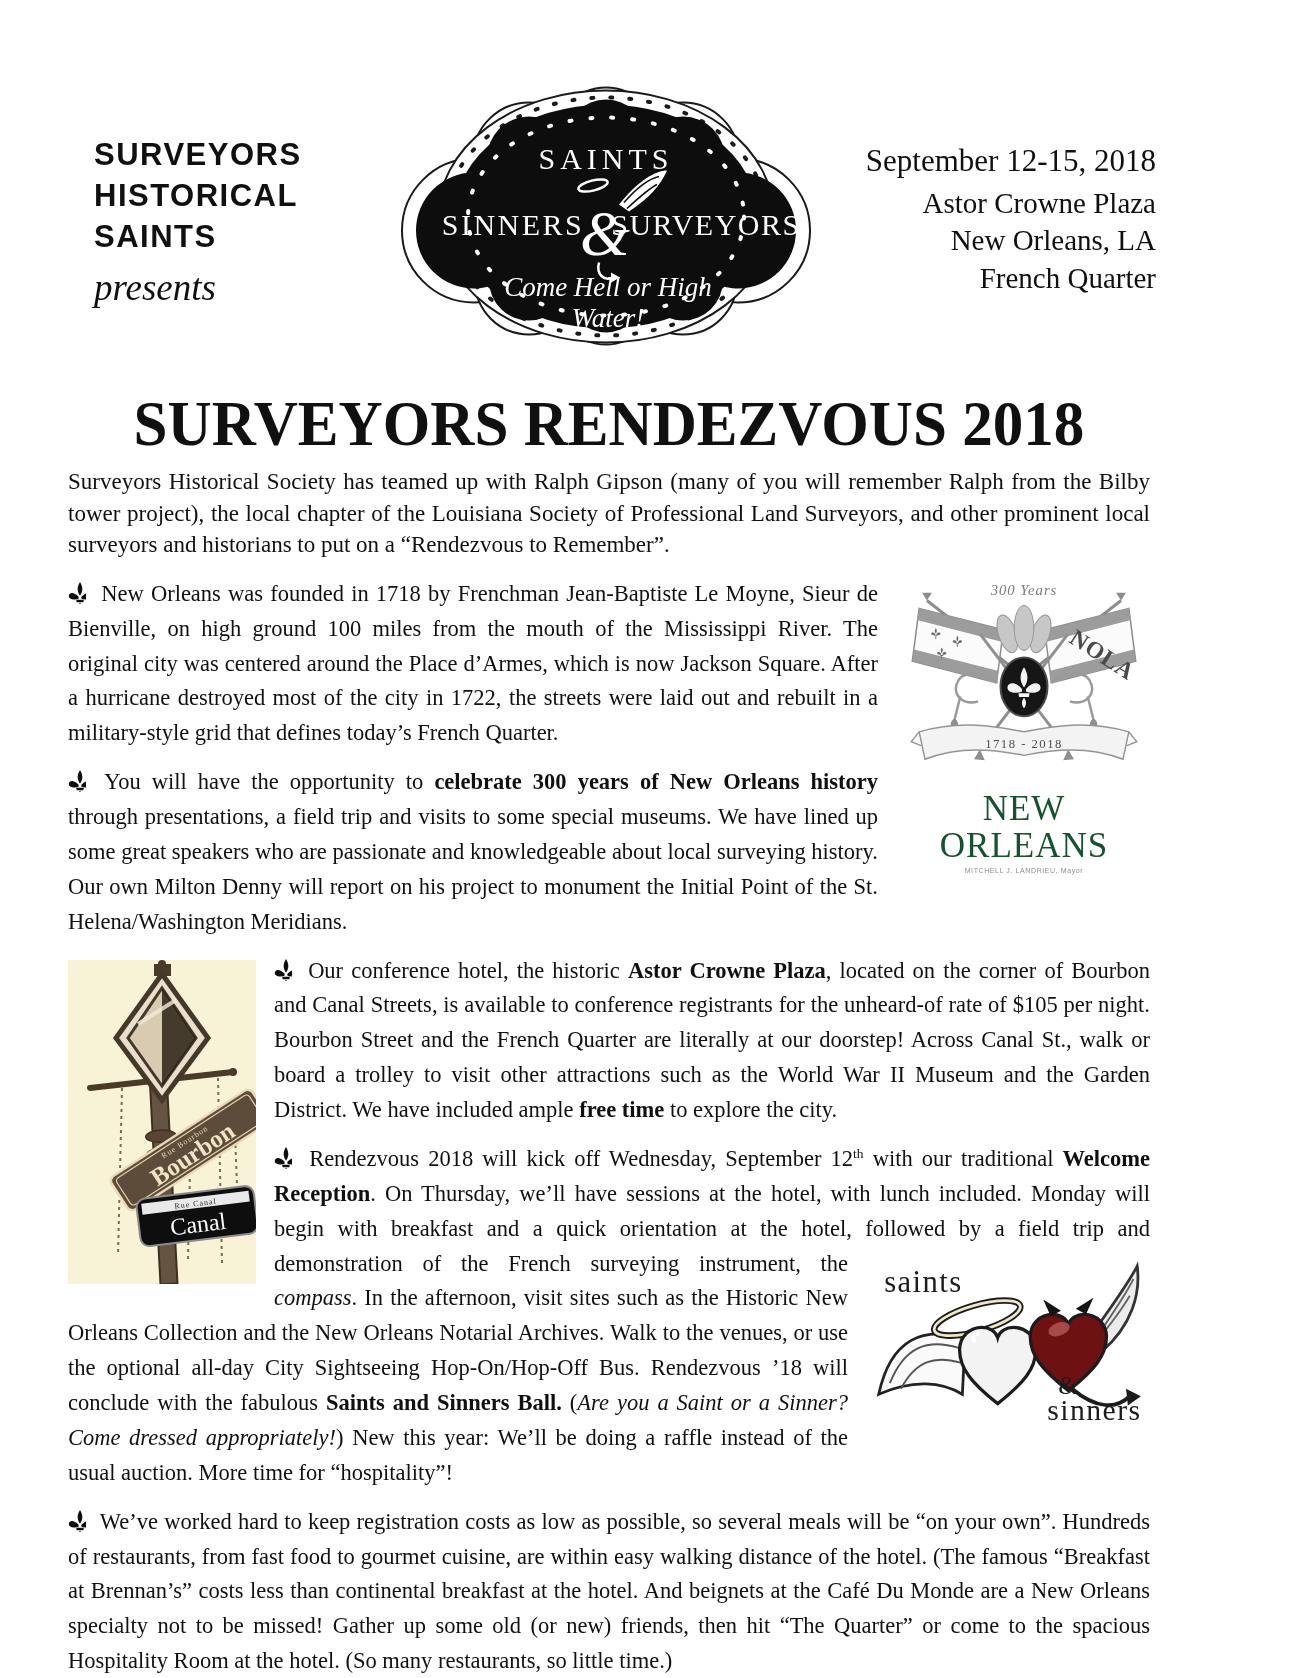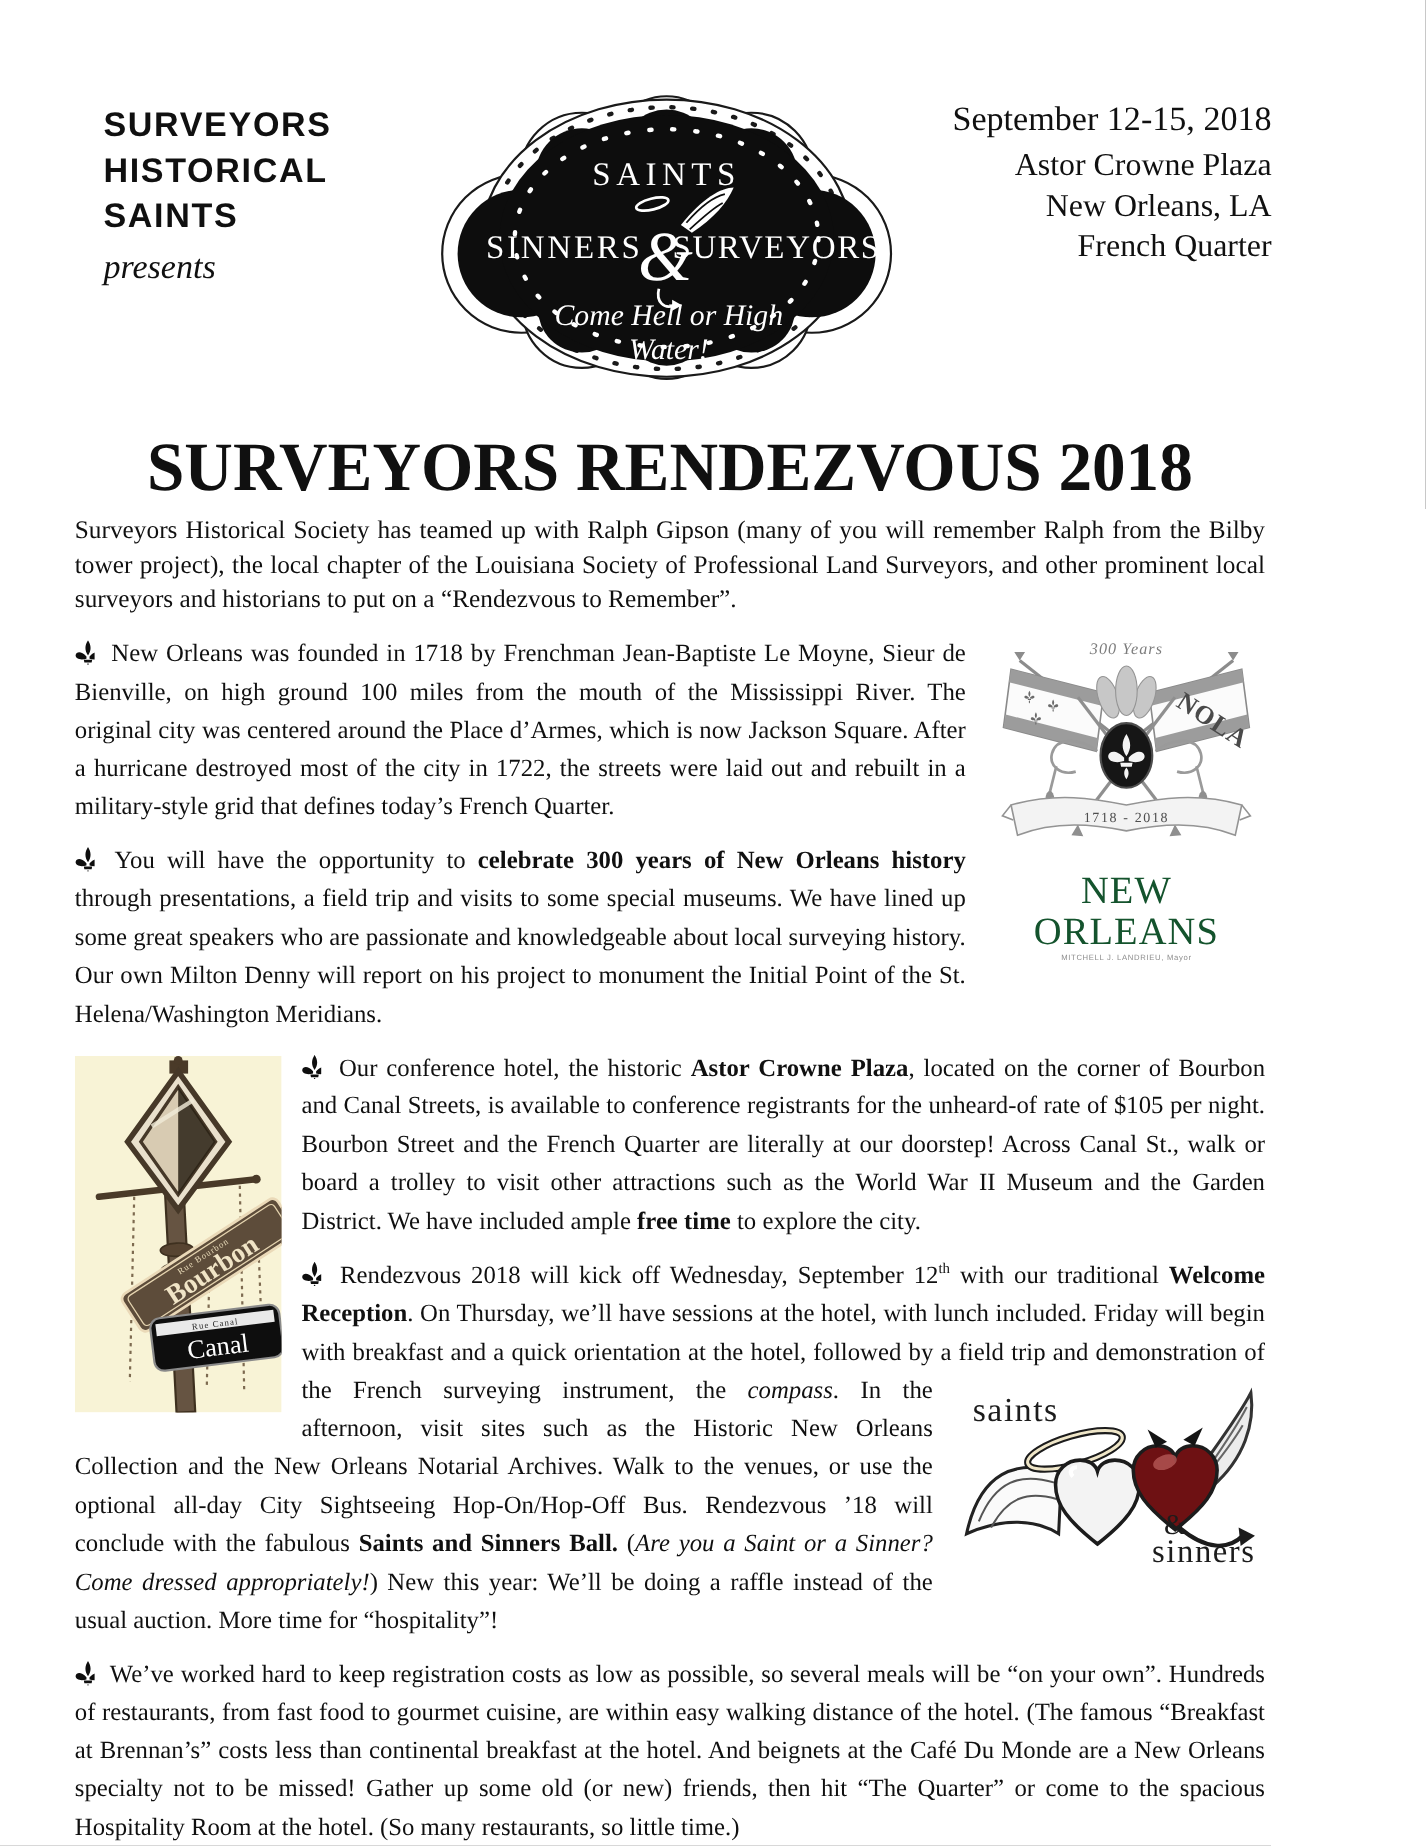--- a/index.html
+++ b/index.html
@@ -2,24 +2,24 @@
 <html><head>
 <meta charset="utf-8">
 <style>
   html,body{margin:0;padding:0;background:#9a9a9a;}
   .page{
     width:1296px;height:1678px;box-sizing:border-box;background:#ffffff;color:#101010;
     margin:0 auto;padding:84px 146px 0 68px;overflow:hidden;
     font-family:"Liberation Serif","DejaVu Serif",serif;
   }
   
-  .masthead{display:flex;align-items:flex-start;}
+  .masthead{display:flex;align-items:center;}
   .org{width:292px;flex:none;padding-top:10px;margin-left:26px;}
   .org-line{font-family:"Liberation Sans","DejaVu Sans",sans-serif;font-weight:700;font-size:31px;line-height:1.32;letter-spacing:1.5px;}
-  .presents{font-style:italic;font-size:31px;margin-top:8px;}
+  .presents{font-style:italic;font-size:37px;margin-top:8px;}
   .logo-wrap{flex:1;display:flex;justify-content:center;}
   .logo-svg{width:440px;height:266px;}
   .logo-caps{font-family:"Liberation Serif",serif;fill:#fff;}
   .event{width:330px;flex:none;text-align:right;padding-top:6px;}
   .event-dates{font-weight:400;font-size:31px;margin-bottom:6px;}
   .event-line{font-size:29px;line-height:1.28;}
   
   .title{font-weight:700;font-size:63px;line-height:1.02;text-align:center;margin:42px 0 0;transform:scaleX(.97);}
   .intro{font-size:23px;line-height:1.37;text-align:justify;margin:10px 0 16px;}
   
@@ -250,21 +250,21 @@
       <svg class="fleur-bullet">
           <use href="#fleur"></use>
         </svg>
       <span>Our conference hotel, the historic </span><b>Astor Crowne Plaza</b><span>, located on the corner of Bourbon and Canal Streets, is available to conference registrants for the unheard-of rate of $105 per night.  Bourbon Street and the French Quarter are literally at our doorstep!  Across Canal St., walk or board a trolley to visit other attractions such as the World War II Museum and the Garden District. We have included ample </span><b>free time</b><span> to explore the city.</span>
     </p>
 
     <p class="body-p">
       <svg class="fleur-bullet">
           <use href="#fleur"></use>
         </svg>
-      <span>Rendezvous 2018 will kick off Wednesday, September 12</span><sup>th</sup><span> with our traditional </span><b>Welcome Reception</b><span>.  On Thursday, we’ll have sessions at the hotel, with lunch included.  Friday will begin with breakfast and a quick orientation at the hotel, followed by a field trip and </span><span class="ss-float">
+      <span>Rendezvous 2018 will kick off Wednesday, September 12</span><sup>th</sup><span> with our traditional </span><b>Welcome Reception</b><span>.  On Thursday, we’ll have sessions at the hotel, with lunch included.  Monday will begin with breakfast and a quick orientation at the hotel, followed by a field trip and </span><span class="ss-float">
           <svg class="ss-svg" viewBox="0 0 300 185">
 
           <text x="18" y="42" font-size="33" fill="#1c1c1c" letter-spacing="1.5" font-family="Liberation Serif, serif">saints</text>
 
           <g>
             <path d="M105 92 C60 78 25 92 12 152 C48 136 80 138 102 152 Z" fill="#fafafa" stroke="#222" stroke-width="3"></path>
             <path d="M98 102 C65 92 40 100 24 140 M100 118 C72 110 52 116 36 146" fill="none" stroke="#555" stroke-width="2"></path>
           </g>
 
           <g transform="rotate(-16 118 70)">

